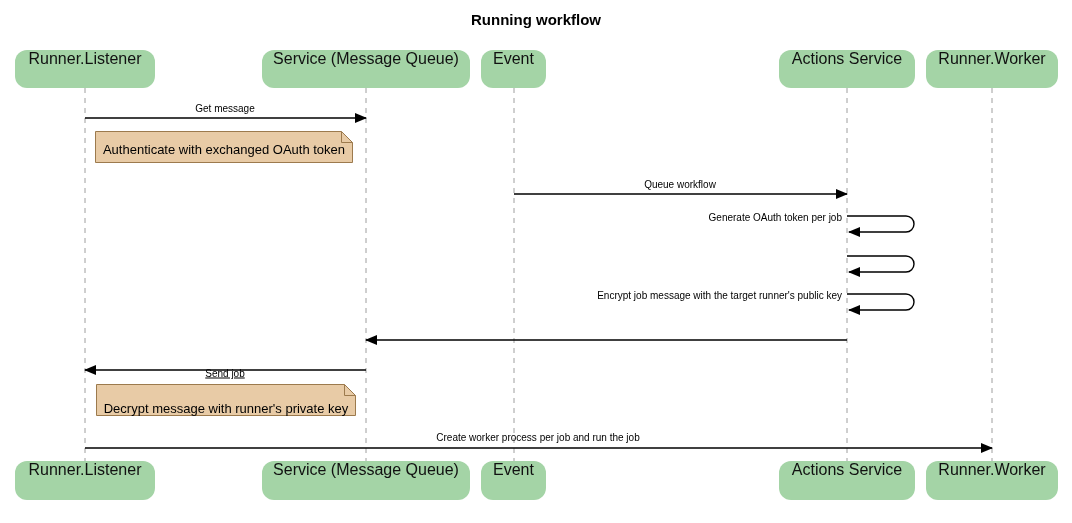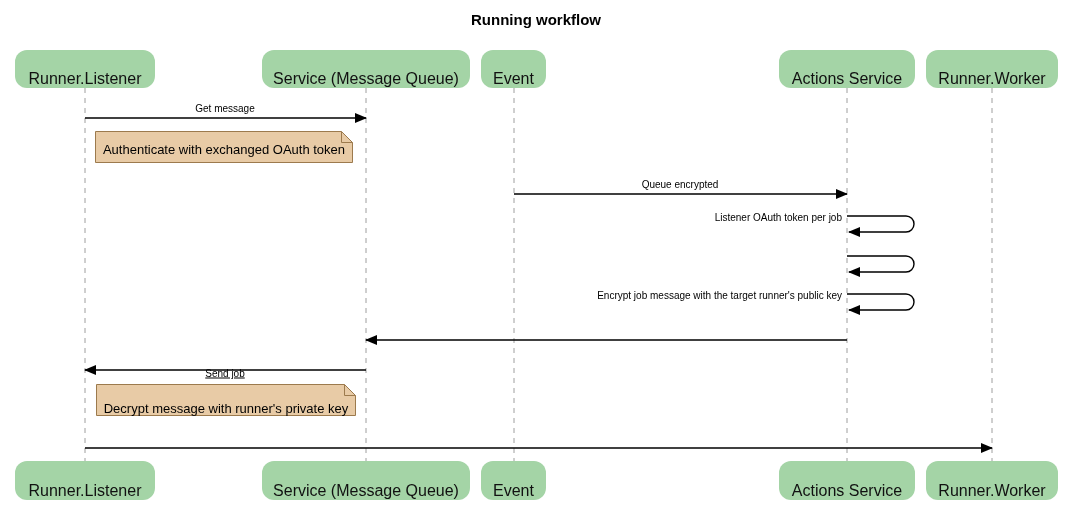--- a/index.html
+++ b/index.html
@@ -6,21 +6,21 @@
   #canvas {
     position:relative; width:1072px; height:523px; background:#ffffff;
     font-family:"Liberation Sans", sans-serif; color:#111; overflow:hidden;
   }
   .title {
     position:absolute; left:0; top:11px; width:1072px; text-align:center;
     font-size:15px; font-weight:bold; color:#000;
   }
   .actor {
     position:absolute; background:#a4d4a6; border-radius:12px;
-    display:flex; align-items:flex-end; justify-content:center;
+    display:flex; align-items:flex-start; justify-content:center;
     font-size:16px; color:#111; white-space:nowrap;
   }
   .msg-label {
     position:absolute; font-size:10px; color:#000; white-space:nowrap;
     background:transparent;
   }
   .center-anchor { transform:translate(-50%,-50%); }
   .right-anchor  { transform:translate(-100%,-50%); }
   .note {
     position:absolute; display:flex; align-items:center; justify-content:center;
@@ -72,24 +72,25 @@
       <span>Event</span>
     </div>
   <div class="actor" style="left:779px; top:50px; width:136px; height:38px;">
       <span>Actions Service</span>
     </div>
   <div class="actor" style="left:926px; top:50px; width:132px; height:38px;">
       <span>Runner.Worker</span>
     </div>
 
   <div class="msg-label center-anchor" style="left:225px; top:108px;">Get message</div>
-  <div class="msg-label center-anchor" style="left:680px; top:184px;">Queue encrypted</div>
-  <div class="msg-label right-anchor" style="left:842px; top:217px;">Listener OAuth token per job</div>
+  <div class="msg-label center-anchor" style="left:680px; top:184px;">Queue workflow</div>
+  <div class="msg-label right-anchor" style="left:842px; top:217px;">Generate OAuth token per job</div>
   <div class="msg-label right-anchor" style="left:842px; top:295px;">Encrypt job message with the target runner's public key</div>
   <div class="msg-label center-anchor" style="left:225px; top:373px;text-decoration:underline;">Send job</div>
+  <div class="msg-label center-anchor" style="left:538px; top:437px;">Create worker process per job and run the job</div>
 
   <div class="note" style="left:95px; top:131px; width:258px; height:36px;">
     <svg width="258" height="32" viewBox="0 0 258 32">
       <path d="M0.5,0.5 h246 l11,11 v20 h-257 z" fill="#e8cba6" stroke="#9c7a4d" stroke-width="1"></path>
       <path d="M246.5,0.5 v11 h11" fill="none" stroke="#9c7a4d" stroke-width="1"></path>
     </svg>
     <span class="note-text">Authenticate with exchanged OAuth token</span>
   </div>
 
   <div class="note" style="left:96px; top:384px; width:260px; height:48px;">

